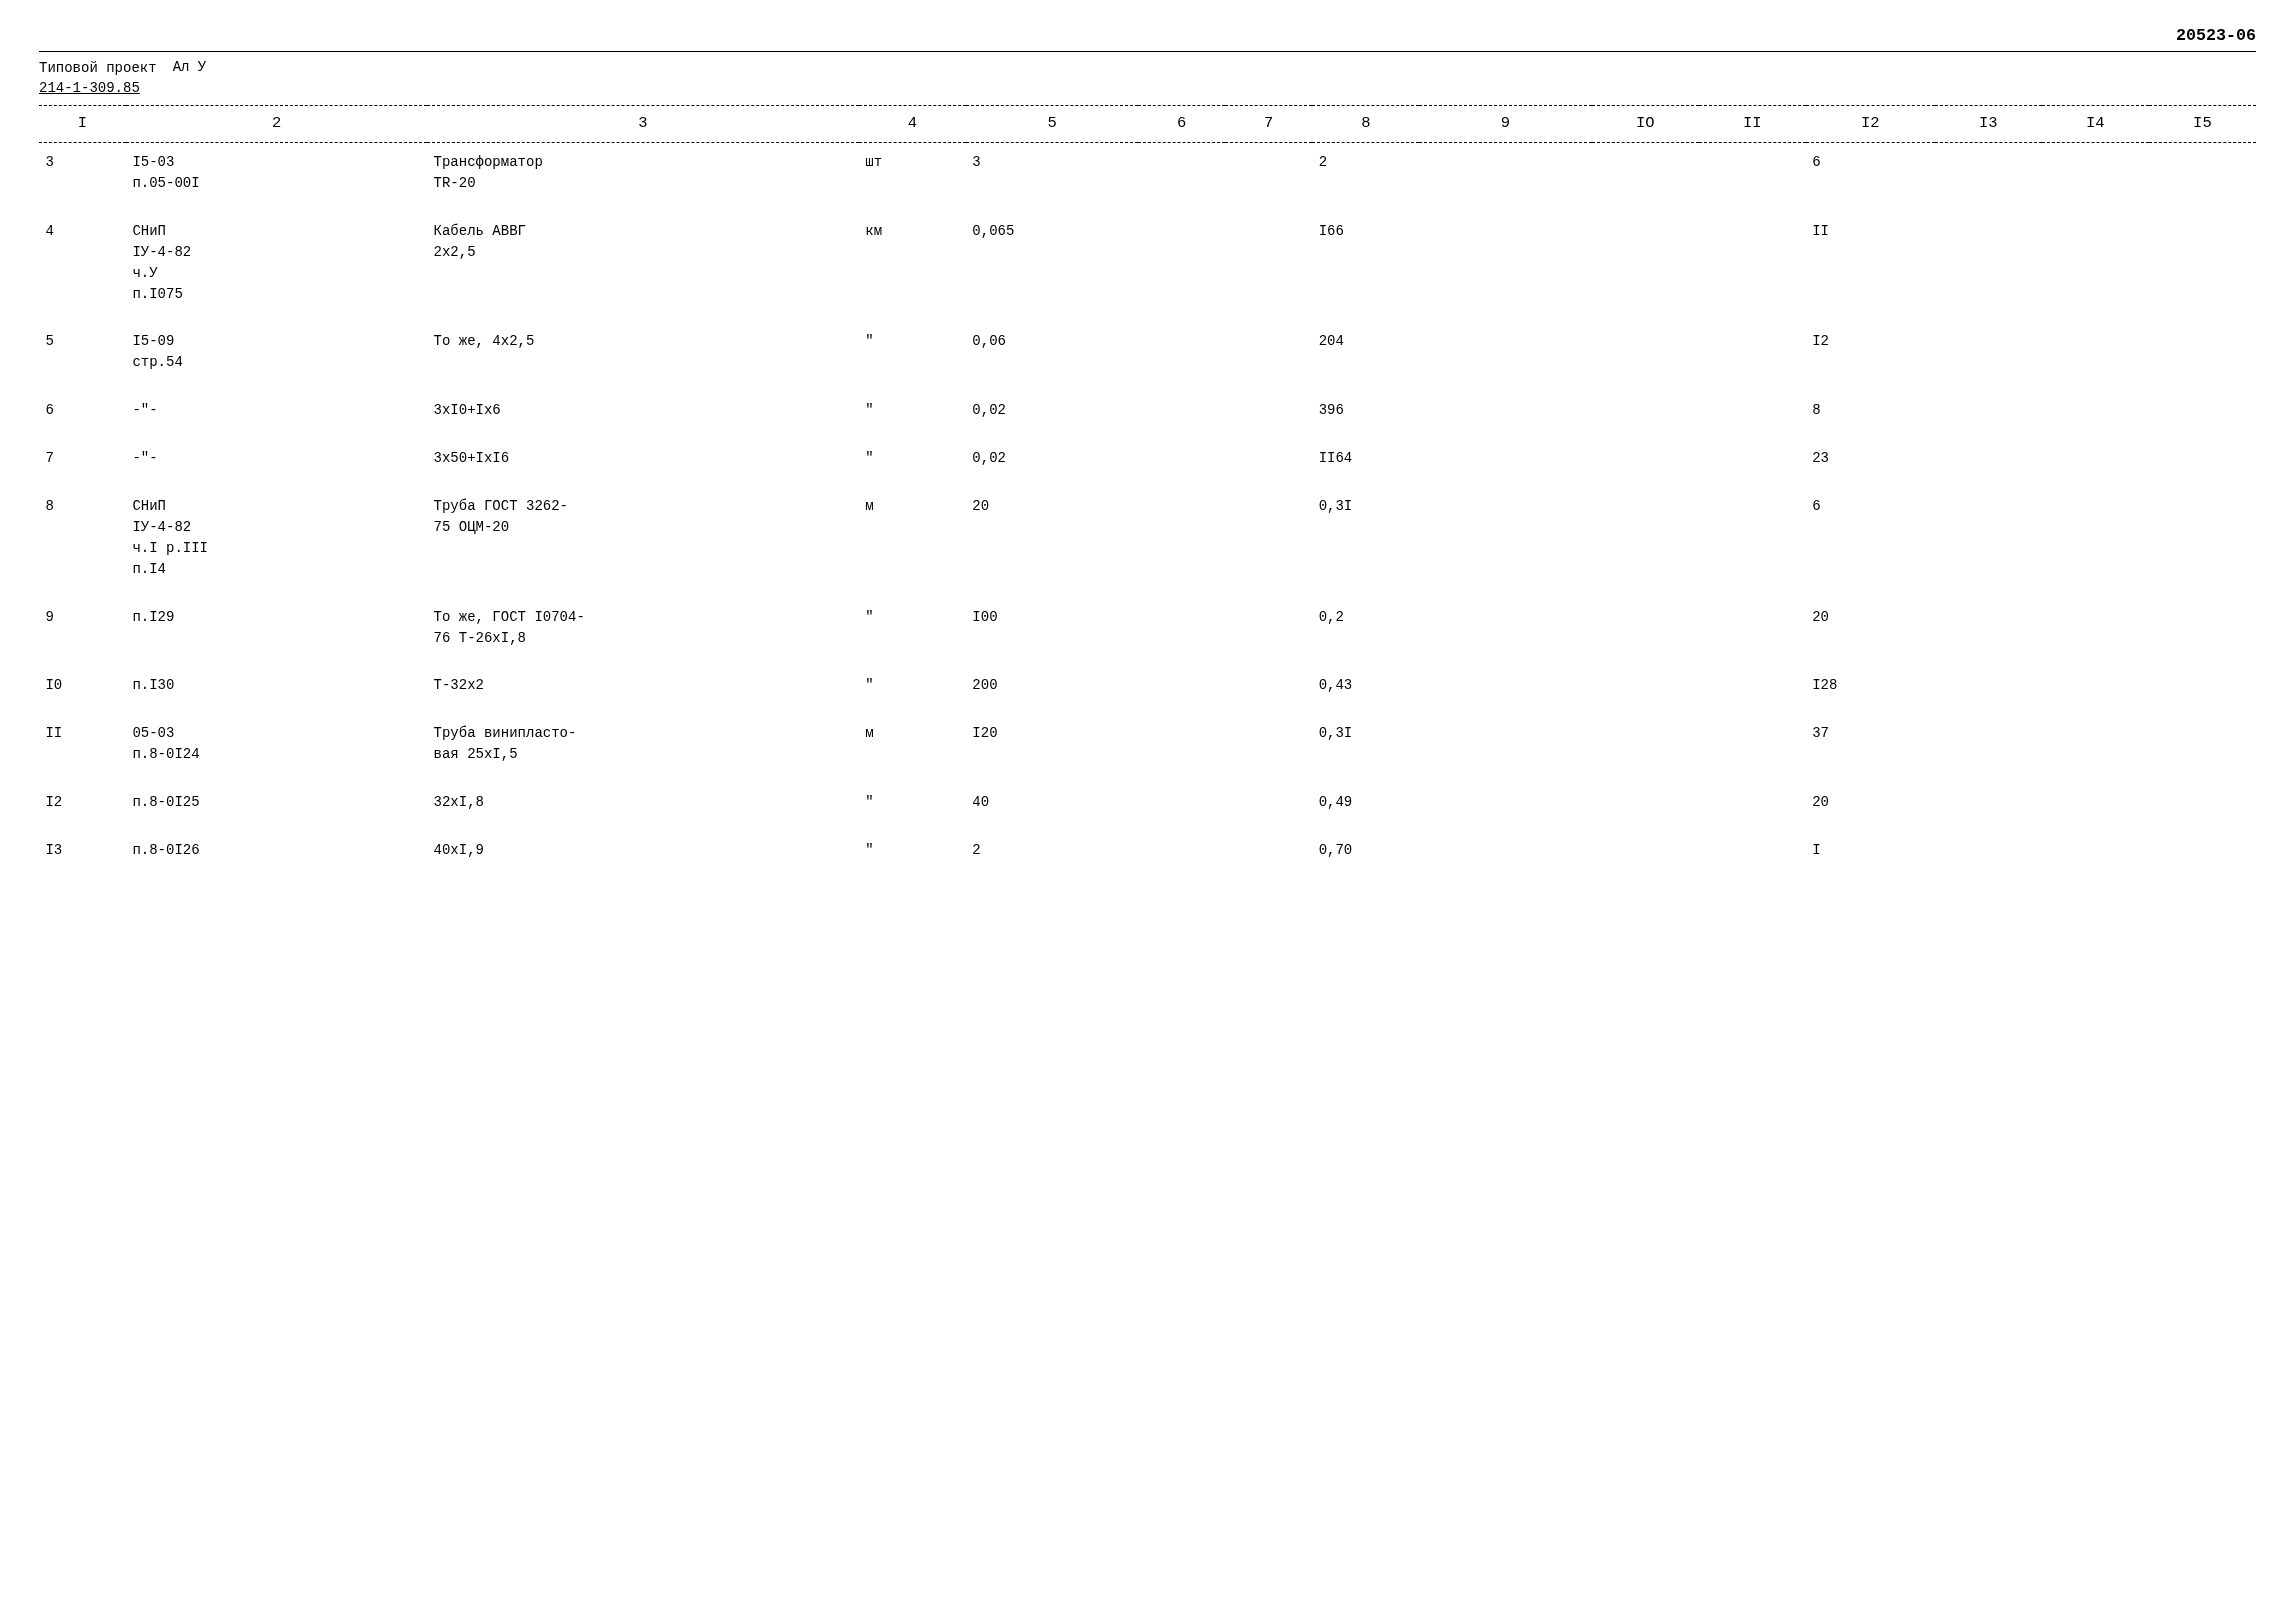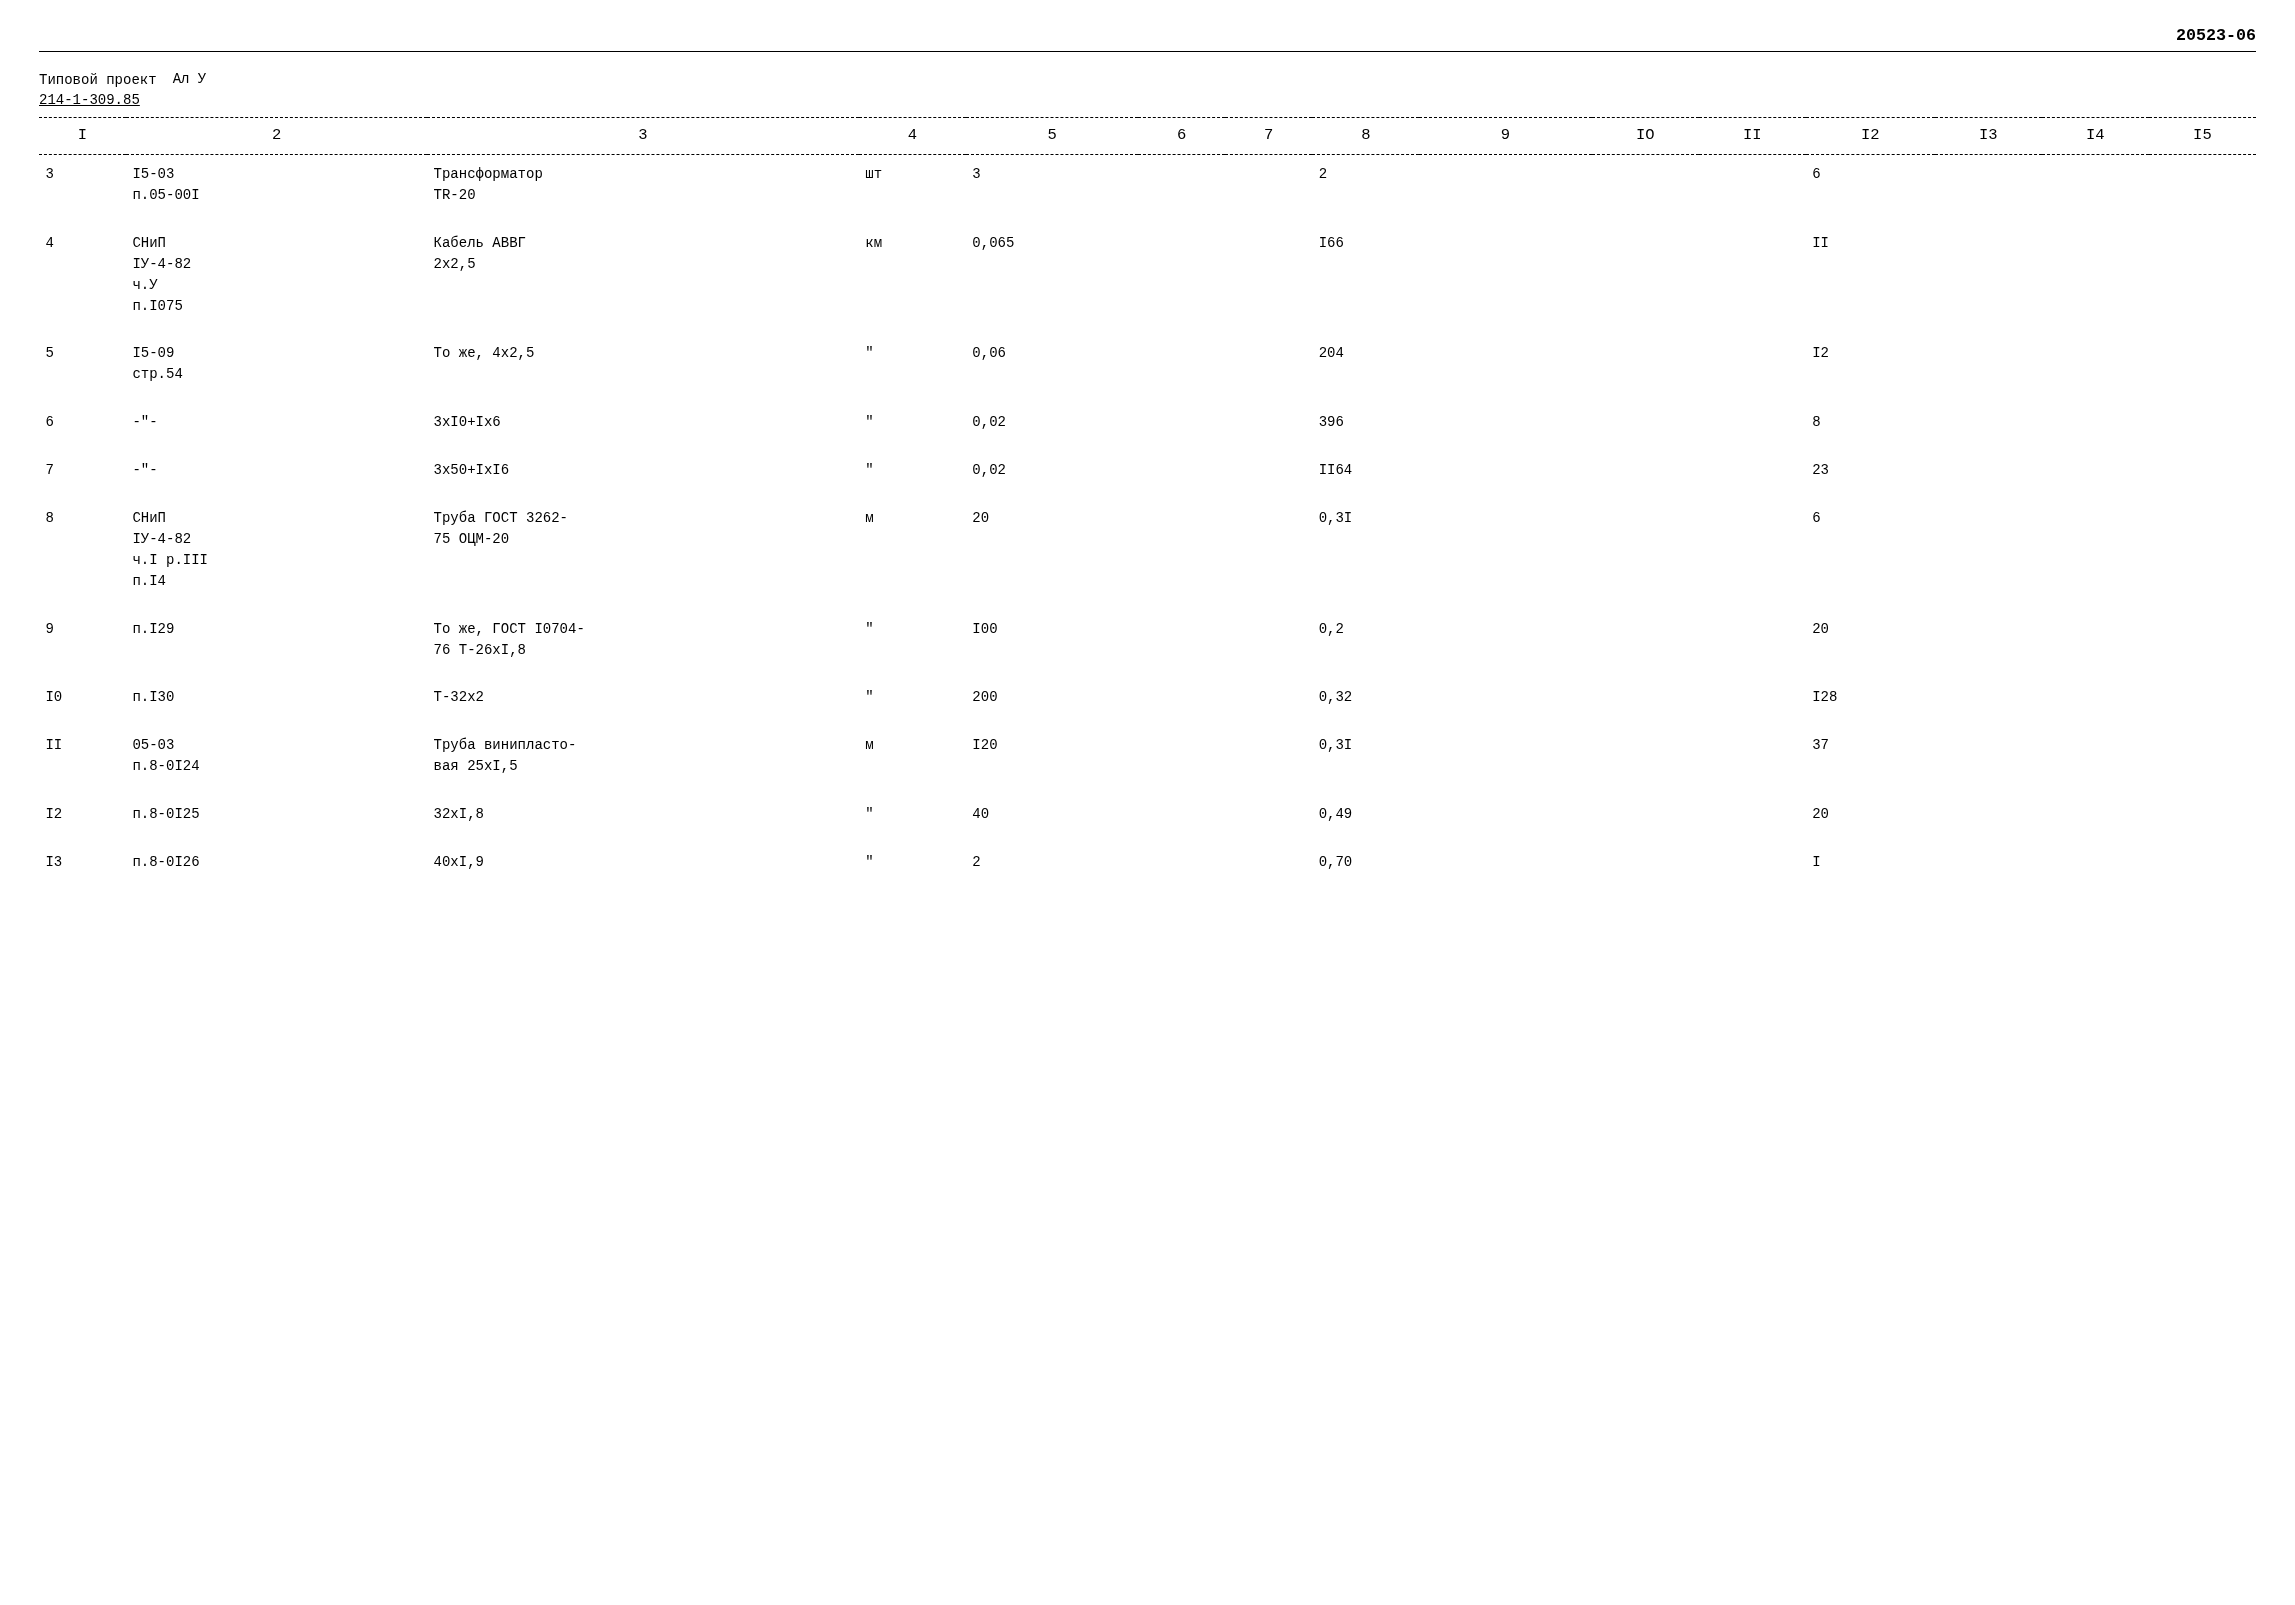--- a/index.html
+++ b/index.html
@@ -85,21 +85,21 @@
       font-size: 16.7px;
       text-align: center;
       flex: 1;
     }
   </style>
 </head>
 <body>
 
 <div class="doc-number">20523-06</div>
 
-<div style="border-top: 1.3px solid #000; padding-top: 15px;">
+<div style="border-top: 1.3px solid #000; padding-top: 3px;">
   <div class="header-section">
     <div class="tipovoi-text">
       <span>Типовой проект</span><br>
       <span style="text-decoration: underline;">214-1-309.85</span>
     </div>
     <div class="al-y">Ал У</div>
   </div>
 </div>
 
 <table class="main-table" style="margin-top: 6.4px;">
@@ -264,21 +264,21 @@
         <td colspan="15" style="height: 6.4px;"></td>
       </tr>
       <tr class="data-row">
         <td class="col-num">I0</td>
         <td class="col-ref">п.I30</td>
         <td class="col-desc">Т-32х2</td>
         <td class="col-unit">"</td>
         <td class="col-5">200</td>
         <td class="col-6"></td>
         <td class="col-7"></td>
-        <td class="col-8">0,32</td>
+        <td class="col-8">0,43</td>
         <td class="col-9"></td>
         <td class="col-10"></td>
         <td class="col-11"></td>
         <td class="col-12">I28</td>
         <td class="col-13"></td>
         <td class="col-14"></td>
         <td class="col-15"></td>
       </tr>
       <tr>
         <td colspan="15" style="height: 6.4px;"></td>

